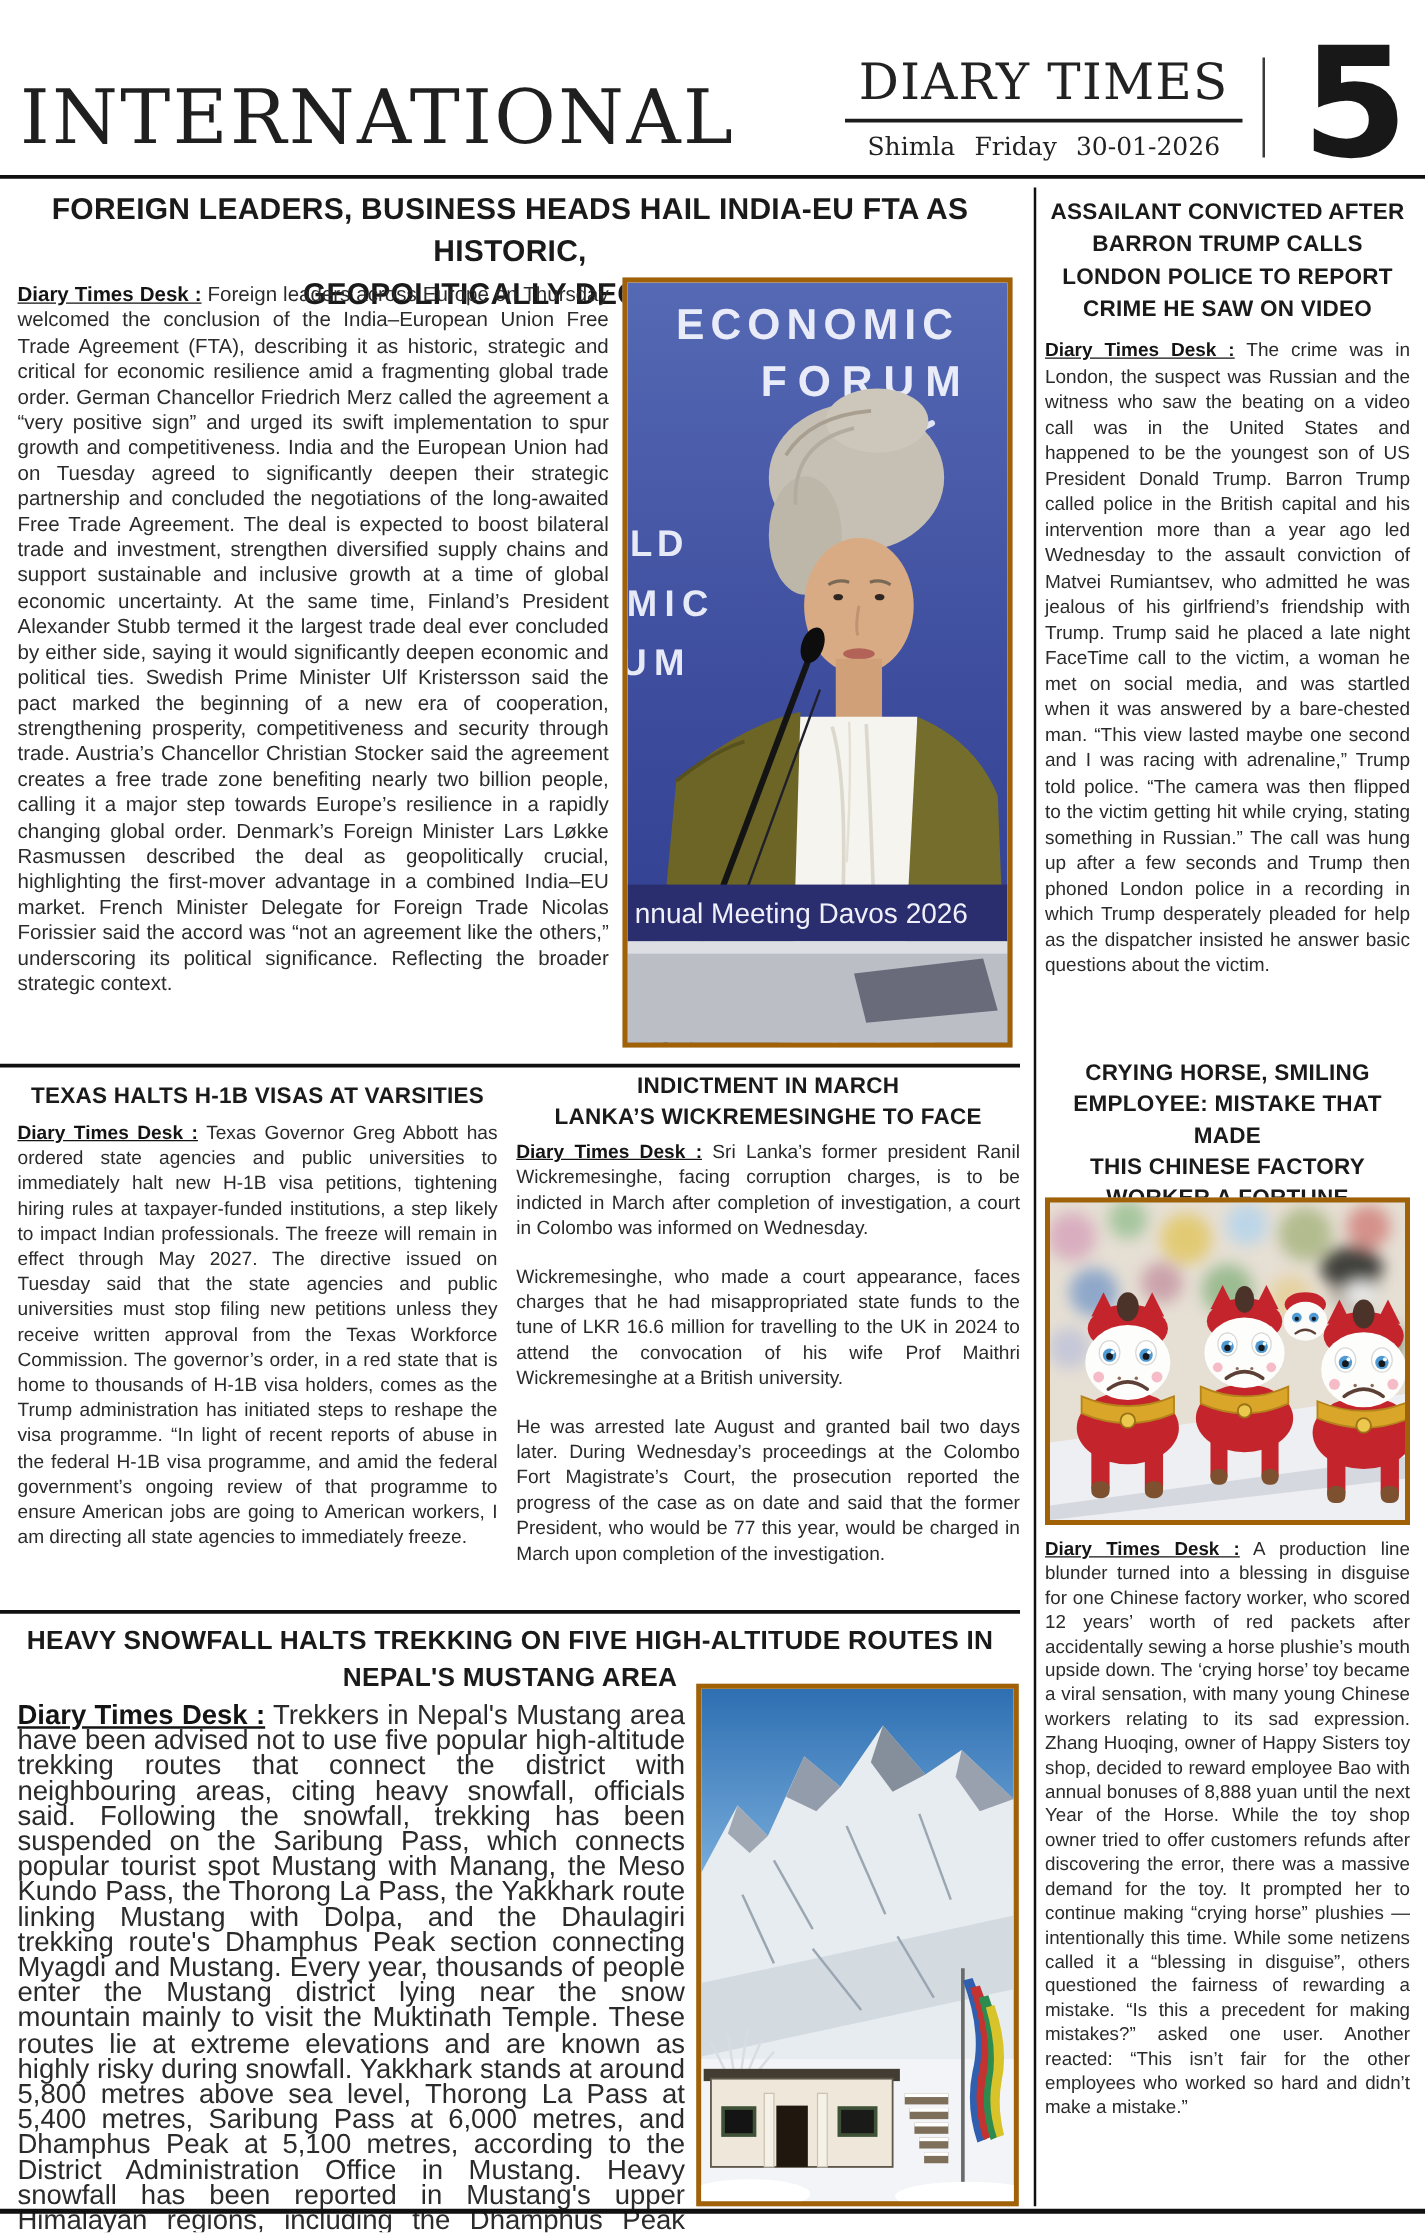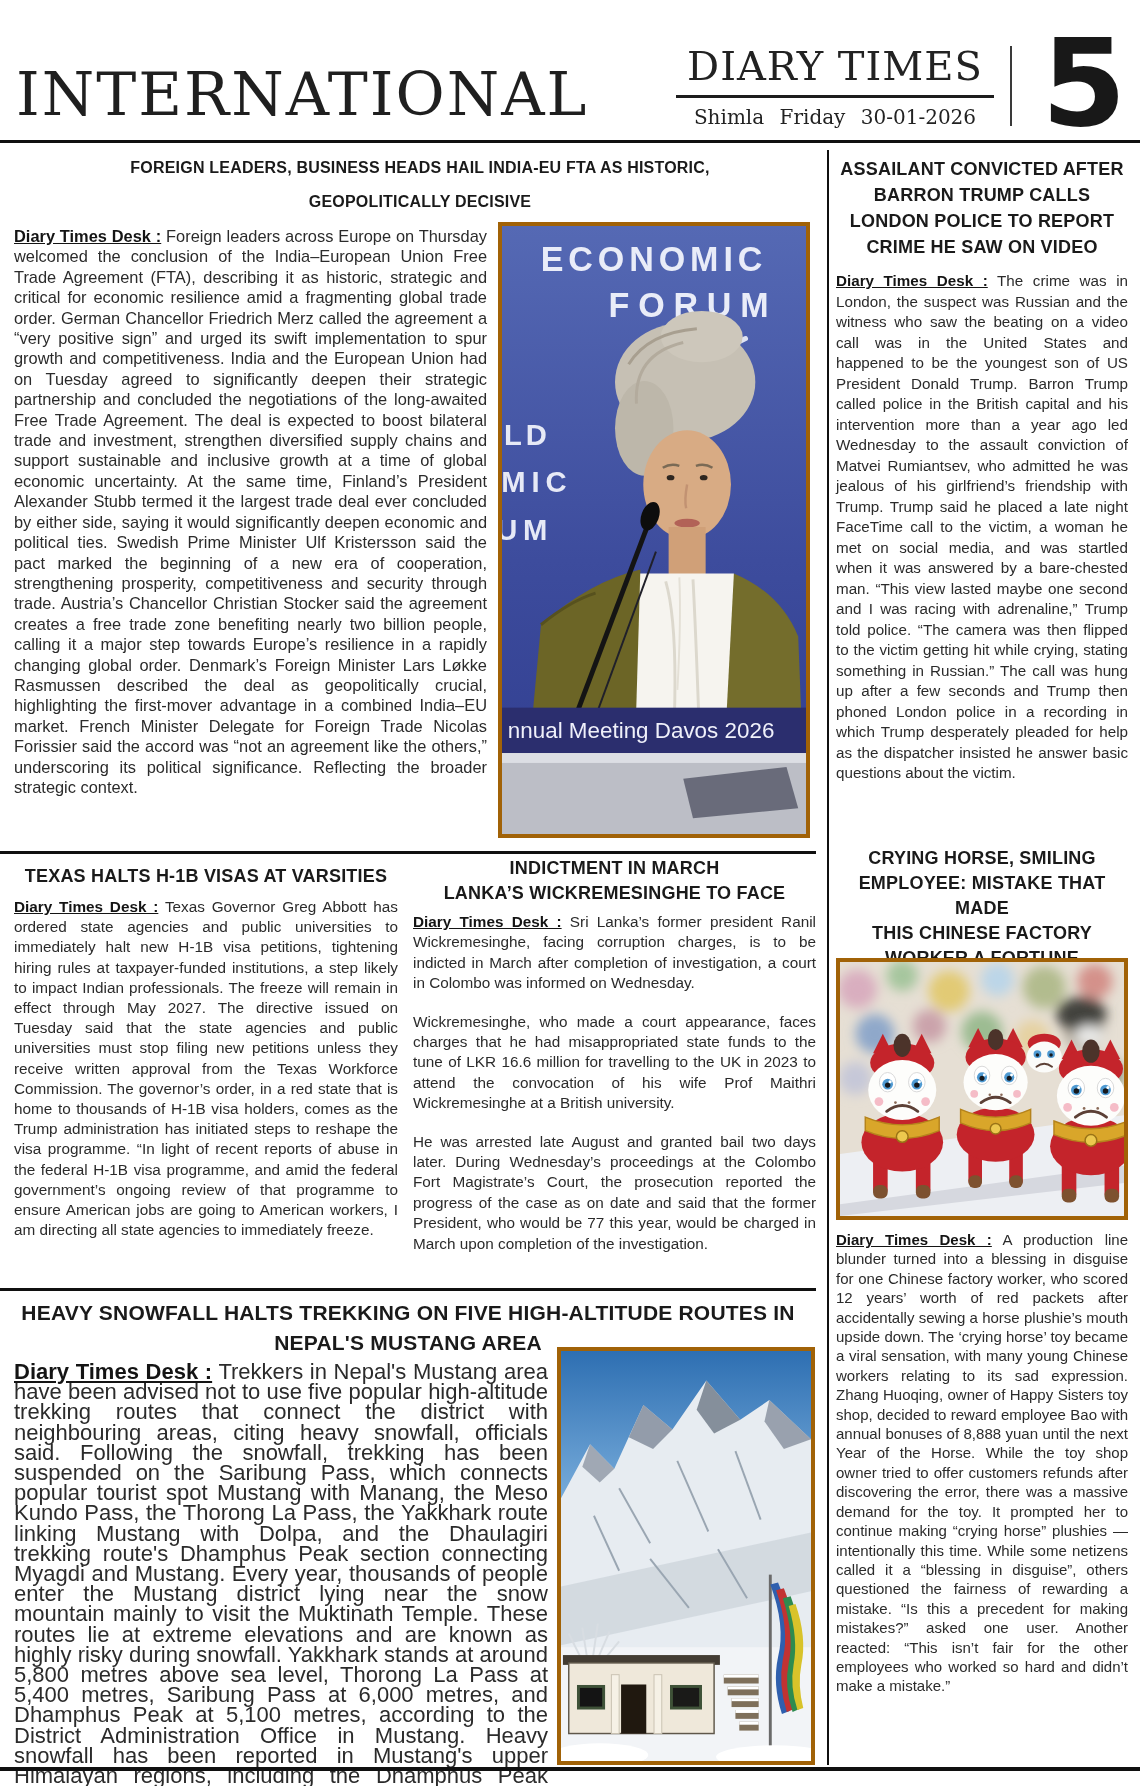--- a/index.html
+++ b/index.html
@@ -15,21 +15,21 @@
   .page-number{position:absolute;left:1032px;top:26px;width:104px;text-align:center;
         font-family:"DejaVu Sans",sans-serif;font-size:122px;font-weight:800;line-height:0.95;color:#181818;}
   .headline{position:absolute;font-weight:700;color:#1a1a1a;text-align:center;letter-spacing:0.2px;}
   .headline span{display:block;}
   .article-body{position:absolute;text-align:justify;color:#2b2b2b;}
   .article-body p{margin:0;}
   .article-body .byline{font-weight:700;color:#141414;text-decoration:underline;}
   .photo{position:absolute;border:4px solid #a16207;box-sizing:border-box;overflow:hidden;background:#ccc;}
   .photo svg{display:block;}
   
-  .fta-headline{left:0;top:151px;width:816px;font-size:16px;line-height:34px;padding-left:12px;}
+  .fta-headline{left:0;top:151px;width:816px;font-size:24px;line-height:34px;}
   .fta-body{left:14px;top:226px;width:473px;font-size:16.4px;line-height:20.4px;}
   .texas-headline{left:14px;top:864px;width:384px;font-size:18px;line-height:24px;}
   .texas-body{left:14px;top:897px;width:384px;font-size:15.3px;line-height:20.2px;}
   .lanka-headline{left:413px;top:856px;width:403px;font-size:18px;line-height:25px;}
   .lanka-body{left:413px;top:912px;width:403px;font-size:15.3px;line-height:20.4px;}
   .lanka-body p + p{margin-top:18px;}
   .assailant-headline{left:836px;top:156px;width:292px;font-size:18px;line-height:26px;}
   .assailant-body{left:836px;top:271px;width:292px;font-size:15.2px;line-height:20.5px;}
   .crying-headline{left:836px;top:846px;width:292px;font-size:18px;line-height:25px;}
   .crying-body{left:836px;top:1230px;width:292px;font-size:15px;line-height:19.4px;}
@@ -125,21 +125,21 @@
   </div>
 
   <div>
     <h2 class="headline lanka-headline" style="margin:0;">
       <span>INDICTMENT IN MARCH</span>
       <span>LANKA’S WICKREMESINGHE TO FACE</span>
     </h2>
     <div class="article-body lanka-body">
       <p><b class="byline">Diary Times Desk :</b>
          <span>Sri Lanka’s former president Ranil Wickremesinghe, facing corruption charges, is to be indicted in March after completion of investigation, a court in Colombo was informed on Wednesday.</span></p>
-      <p>Wickremesinghe, who made a court appearance, faces charges that he had misappropriated state funds to the tune of LKR 16.6 million for travelling to the UK in 2023 to attend the convocation of his wife Prof Maithri Wickremesinghe at a British university.</p>
+      <p>Wickremesinghe, who made a court appearance, faces charges that he had misappropriated state funds to the tune of LKR 16.6 million for travelling to the UK in 2024 to attend the convocation of his wife Prof Maithri Wickremesinghe at a British university.</p>
       <p>He was arrested late August and granted bail two days later. During Wednesday’s proceedings at the Colombo Fort Magistrate’s Court, the prosecution reported the progress of the case as on date and said that the former President, who would be 77 this year, would be charged in March upon completion of the investigation.</p>
     </div>
   </div>
 
   <div class="rule" style="left:0;top:1288px;width:816px;height:3px;"></div>
 
   <div>
     <h2 class="headline snow-headline" style="margin:0;">
       <span>HEAVY SNOWFALL HALTS TREKKING ON FIVE HIGH-ALTITUDE ROUTES IN</span>
       <span>NEPAL'S MUSTANG AREA</span>

